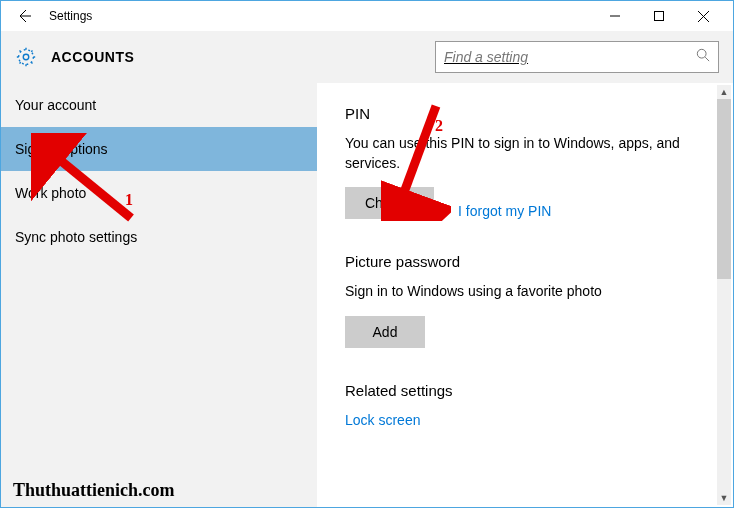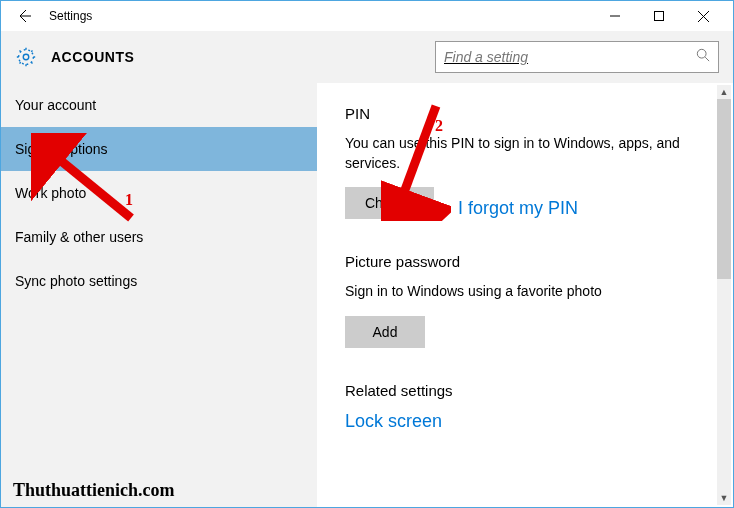--- a/index.html
+++ b/index.html
@@ -140,21 +140,21 @@
       background: #ccc;
       border: none;
       padding: 8px 20px;
       font-size: 14px;
       color: #000;
       cursor: pointer;
       min-width: 80px;
     }
     .link {
       color: #0078d7;
-      font-size: 18px;
+      font-size: 14px;
       cursor: pointer;
     }
     .scrollbar {
       position: absolute;
       right: 2px;
       top: 84px;
       width: 14px;
       bottom: 2px;
       background: #f0f0f0;
     }
@@ -241,21 +241,20 @@
         </svg>
     </span>
   </div>
 </div>
 
 <div class="content">
   <div class="sidebar">
     <div class="sidebar-item">Your account</div>
     <div class="sidebar-item active">Sign-in options</div>
     <div class="sidebar-item">Work photo</div>
-    <div class="sidebar-item">Family &amp; other users</div>
     <div class="sidebar-item">Sync photo settings</div>
   </div>
 
   <div class="main">
     <div class="section-title">PIN</div>
     <div class="section-desc">You can use this PIN to sign in to Windows, apps, and services.</div>
     <div class="btn-row">
       <button class="btn">Change</button>
       <span class="link">I forgot my PIN</span>
     </div>

